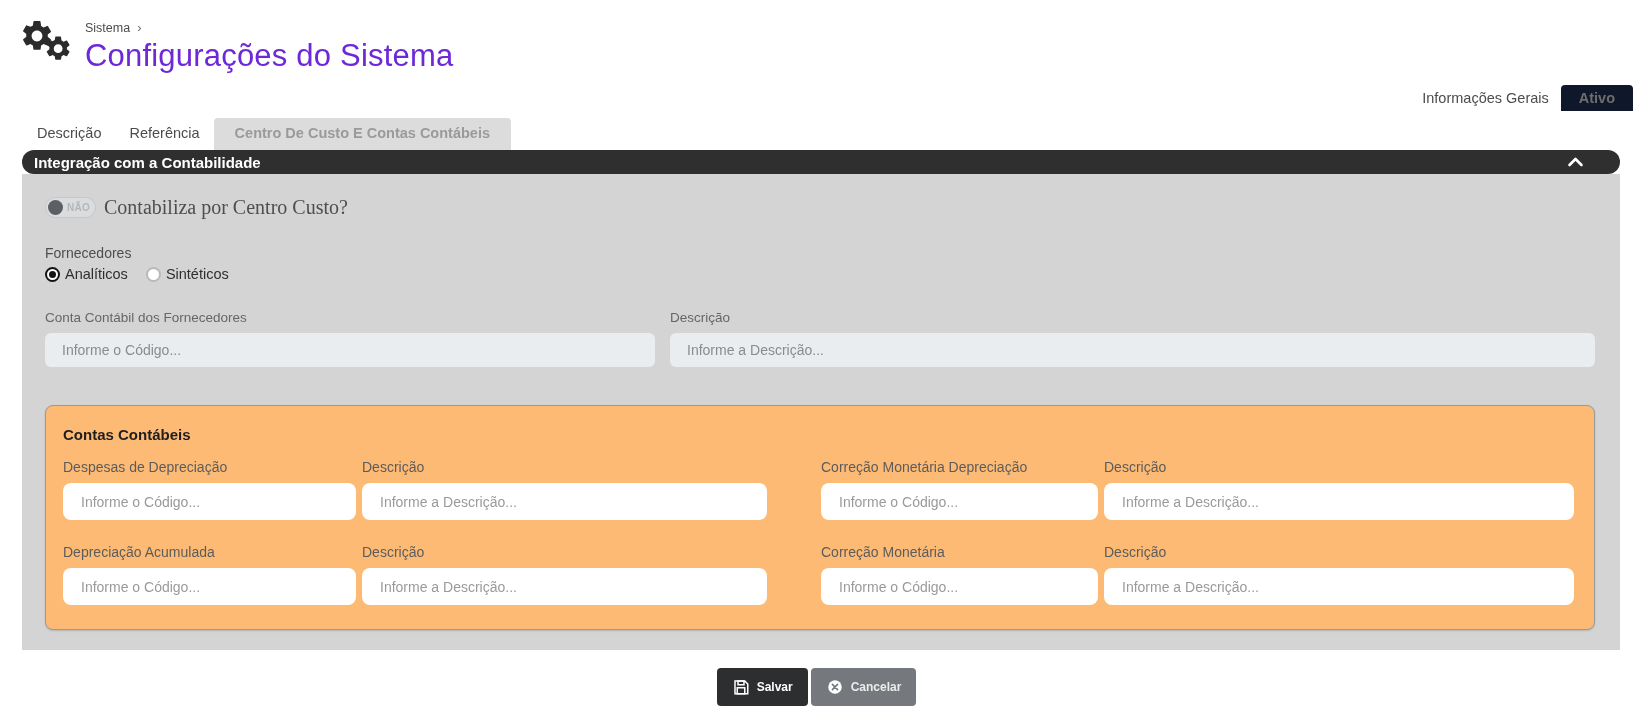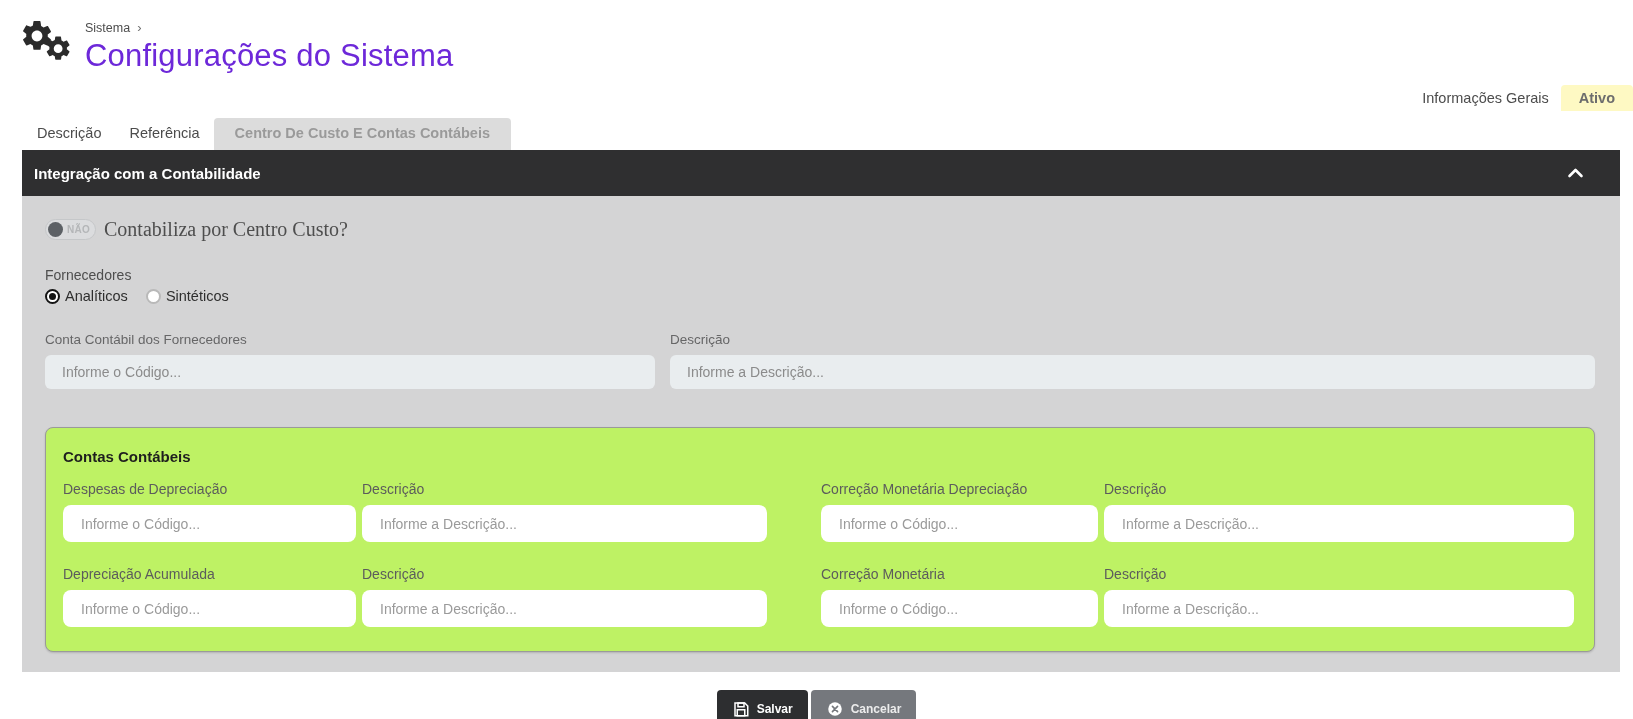--- a/index.html
+++ b/index.html
@@ -12,27 +12,27 @@
   .gears { position:absolute; left:17px; top:17px; width:58px; height:52px; }
   .breadcrumb { font-size:12.5px; color:#4d4d4d; display:flex; align-items:center; gap:7px; }
   .bc-sep { color:#6e6e6e; font-size:13px; }
   .title { font-size:31px; font-weight:400; color:#6d28d9; margin-top:3px; letter-spacing:.2px; }
 
   
   .tabs { display:flex; margin-left:23px; align-items:flex-end; }
   .tabs1 { margin-top:11px;justify-content:flex-end; }
   .tabs2 { margin-top:7px; }
   .tab { padding:5px 12px; font-size:14.5px; color:#4c4c4c; cursor:pointer; white-space:nowrap; }
-  .tab.active1 { background:#fef9c3; border-radius:4px 4px 0 0; color:#6d6d6d; font-weight:bold; padding:5px 18px; }
+  .tab.active1 { background:#0f172a; border-radius:4px 4px 0 0; color:#6d6d6d; font-weight:bold; padding:5px 18px; }
   .tab2 { padding:7px 14px 9px; font-size:14.5px; color:#4c4c4c; cursor:pointer; white-space:nowrap; }
   .tab2.active2 { background:#dcdcdc; border-radius:4px 4px 0 0; color:#9a9a9a; font-weight:bold; padding:7px 21px 9px; }
 
   
   .card { margin-left:22px; width:1598px; }
-  .section-header { height:46px; background:#2f2f30; display:flex; align-items:center; justify-content:space-between; padding:0 36px 0 12px; cursor:pointer; }
+  .section-header { height:24px; background:#2f2f30; display:flex; align-items:center; justify-content:space-between; padding:0 36px 0 12px; cursor:pointer;border-radius:14px; }
   .section-title { color:#ffffff; font-weight:bold; font-size:15px; }
   .chevron { display:flex; align-items:center; }
 
   .panel { background:#d4d4d5; height:476px; padding:22px 25px 0 23px; }
 
   
   .toggle-row { display:flex; align-items:center; gap:8px; }
   .toggle-pill { width:51px; height:21px; background:#dbdcde; border:1px solid #c5c7c9; border-radius:12px; display:flex; align-items:center; padding:0 5px 0 2px; gap:4px; cursor:pointer; }
   .knob { width:15px; height:15px; border-radius:50%; background:#5c6065; flex:none; }
   .toggle-text { font-size:10px; font-weight:bold; color:#b4b6b8; letter-spacing:.3px; }
@@ -49,21 +49,21 @@
 
   
   .fields-row { margin-top:28px; display:flex; gap:15px; }
   .field-col1 { width:610px; }
   .field-col2 { flex:1; }
   .flabel { display:block; font-size:13.5px; color:#666667; margin-bottom:8px; }
   .input-gray { width:100%; height:34px; background:#e9edef; border:none; border-radius:6px; padding-left:17px; font-size:14px; color:#555; font-family:"Liberation Sans",sans-serif; outline:none; }
   .input-gray::placeholder { color:#8b8b8b; opacity:1; }
 
   
-  .inner-panel { margin-top:38px; background:#bef264; border:1px solid #9a9a9a; border-radius:8px; padding:20px 20px 24px 17px; box-shadow:0 1px 2px rgba(0,0,0,.15); }
+  .inner-panel { margin-top:38px; background:#fdba74; border:1px solid #9a9a9a; border-radius:8px; padding:20px 20px 24px 17px; box-shadow:0 1px 2px rgba(0,0,0,.15); }
   .cc-title { font-size:15px; font-weight:bold; color:#1e1e1e; }
   .cc-row { display:flex; margin-top:16px; }
   .cc-row.second { margin-top:24px; }
   .cc-field label { display:block; font-size:14px; color:#5c5c5c; margin-bottom:8px; }
   .w-a { width:293px; margin-right:6px; }
   .w-b { width:405px; margin-right:54px; }
   .w-c { width:277px; margin-right:6px; }
   .w-d { flex:1; }
   .input-white { width:100%; height:37px; background:#ffffff; border:none; border-radius:8px; padding-left:18px; font-size:14px; color:#555; font-family:"Liberation Sans",sans-serif; outline:none; }
   .input-white::placeholder { color:#9a9a9a; opacity:1; }

